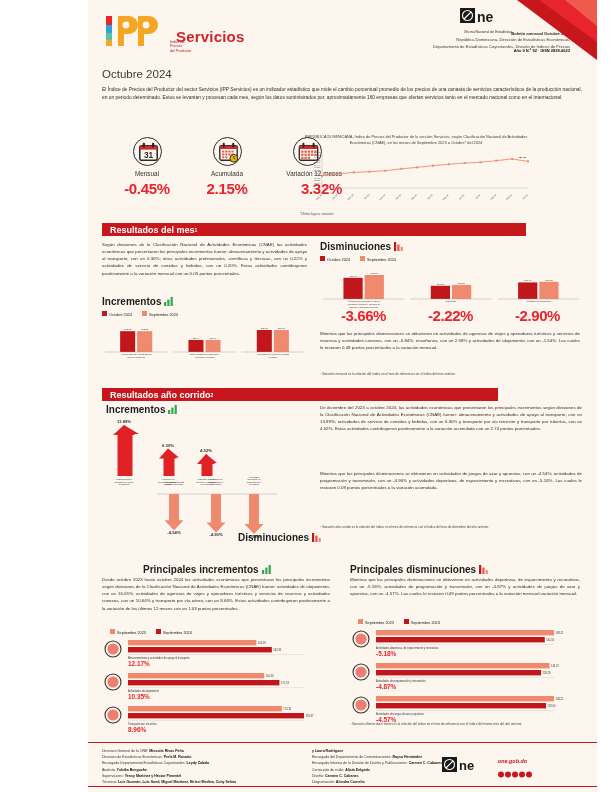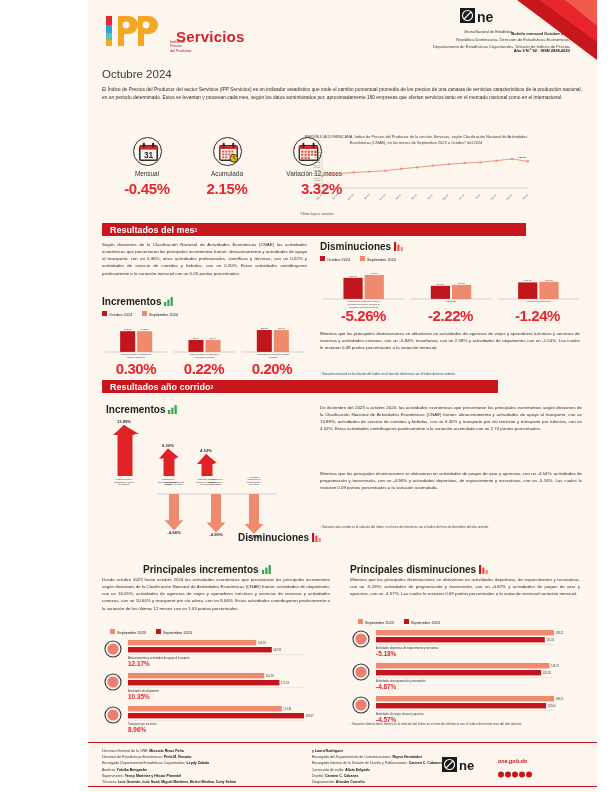--- a/index.html
+++ b/index.html
@@ -297,25 +297,20 @@
       <text x="102.5" y="37.4" font-size="2.1" fill="#333" text-anchor="middle" font-family="Liberation Sans, sans-serif">Otras actividades profesionales,</text>
       <text x="102.5" y="40" font-size="2.1" fill="#333" text-anchor="middle" font-family="Liberation Sans, sans-serif">científicas y técnicas</text>
       <rect x="154.79999999999998" y="12" width="15.033333333333333" height="22" fill="#c0161c"></rect>
       <text x="162.31666666666666" y="10.8" font-size="2.4" fill="#333" text-anchor="middle" font-family="Liberation Sans, sans-serif">181.56</text>
       <rect x="171.83333333333331" y="12.053910199057427" width="15.033333333333333" height="21.946089800942573" fill="#ef8a6e"></rect>
       <text x="179.35" y="10.853910199057427" font-size="2.4" fill="#333" text-anchor="middle" font-family="Liberation Sans, sans-serif">180.70</text>
       <line x1="139.66666666666666" y1="34" x2="202" y2="34" stroke="#999" stroke-width="0.4"></line>
       <text x="170.83333333333331" y="37.4" font-size="2.1" fill="#333" text-anchor="middle" font-family="Liberation Sans, sans-serif">Actividades de servicio de comidas</text>
       <text x="170.83333333333331" y="40" font-size="2.1" fill="#333" text-anchor="middle" font-family="Liberation Sans, sans-serif">y bebidas</text>
     </svg>
-  <div style="position:absolute; left:102px; top:360px; width:205px; display:flex;">
-    <div class="bigpct" style="width:68px">0.30%</div>
-    <div class="bigpct" style="width:68px">0.22%</div>
-    <div class="bigpct" style="width:68px">0.20%</div>
-  </div>
 
   <div class="subhead" style="position:absolute; left:320px; top:241px;">
     <span>Disminuciones</span>
     <svg width="10" height="9" viewBox="0 0 10 9">
       <rect x="0" y="0" width="2.2" height="9" fill="#c0161c"></rect>
         <rect x="3.3" y="2.6" width="2.2" height="6.4" fill="#e8544a"></rect>
         <rect x="6.6" y="5" width="2.2" height="4" fill="#ef8a6e"></rect>
     </svg>
   </div>
   <div class="legend" style="position:absolute; left:320px; top:253px;">
@@ -338,28 +333,28 @@
       <line x1="90.33333333333333" y1="36" x2="171.66666666666666" y2="36" stroke="#999" stroke-width="0.4"></line>
       <text x="131" y="39.4" font-size="2.1" fill="#333" text-anchor="middle" font-family="Liberation Sans, sans-serif">Enseñanza</text>
       <rect x="198.11999999999998" y="19.413831533302265" width="19.21333333333333" height="16.586168466697735" fill="#c0161c"></rect>
       <text x="207.72666666666663" y="18.213831533302265" font-size="2.4" fill="#333" text-anchor="middle" font-family="Liberation Sans, sans-serif">168.48</text>
       <rect x="219.33333333333331" y="18.769467690624303" width="19.21333333333333" height="17.230532309375697" fill="#ef8a6e"></rect>
       <text x="228.93999999999997" y="17.569467690624304" font-size="2.4" fill="#333" text-anchor="middle" font-family="Liberation Sans, sans-serif">171.13</text>
       <line x1="177.66666666666666" y1="36" x2="259" y2="36" stroke="#999" stroke-width="0.4"></line>
       <text x="218.33333333333331" y="39.4" font-size="2.1" fill="#333" text-anchor="middle" font-family="Liberation Sans, sans-serif">Actividades de alojamiento</text>
     </svg>
   <div style="position:absolute; left:320px; top:307px; width:262px; display:flex;">
-    <div class="bigpct" style="width:87px">-5.26%</div>
+    <div class="bigpct" style="width:87px">-3.66%</div>
     <div class="bigpct" style="width:87px">-2.22%</div>
-    <div class="bigpct" style="width:87px">-1.24%</div>
+    <div class="bigpct" style="width:87px">-2.90%</div>
   </div>
   <div class="body-txt" style="position:absolute; left:320px; top:330px; width:260px;">Mientras que las principales disminuciones se obtuvieron en actividades de agencias de viajes y operadores turísticos y servicios de reservas y actividades conexas, con un -5.84%; enseñanza, con un 2.58% y actividades de alojamiento, con un -1.54%. Las cuales le restaron 0.49 puntos porcentuales a la variación mensual.</div>
   <div class="footnote" style="position:absolute; left:320px; top:372px; width:260px;">¹ Variación mensual es la relación del índice en el mes de referencia con el índice del mes anterior.</div>
 
-  <div class="banner" style="left:102px; top:380px; width:396px;">
+  <div class="banner" style="left:102px; top:388px; width:396px;">
     <span>Resultados año corrido</span>
       <span class="sup">2</span>
   </div>
 
   <div class="subhead" style="position:absolute; left:106px; top:404px;">
     <span>Incrementos</span>
     <svg width="10" height="9" viewBox="0 0 10 9">
       <rect x="0" y="5" width="2.2" height="4" fill="#2fa84f"></rect>
         <rect x="3.3" y="2.6" width="2.2" height="6.4" fill="#2fa84f"></rect>
         <rect x="6.6" y="0" width="2.2" height="9" fill="#2fa84f"></rect>

